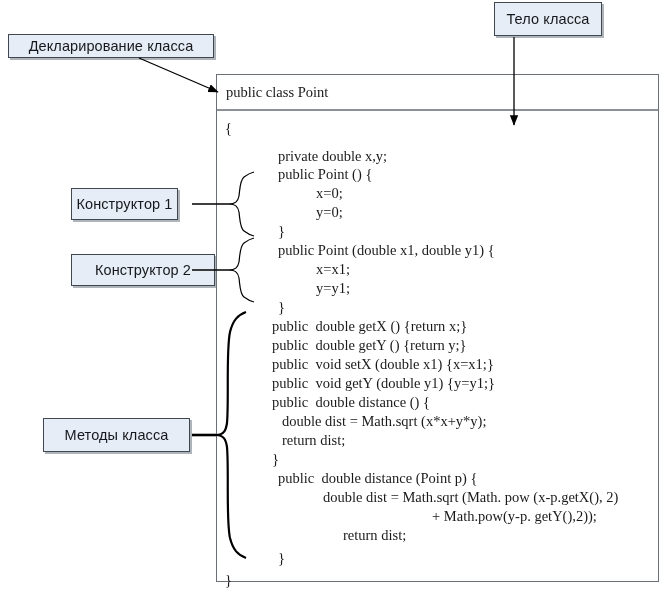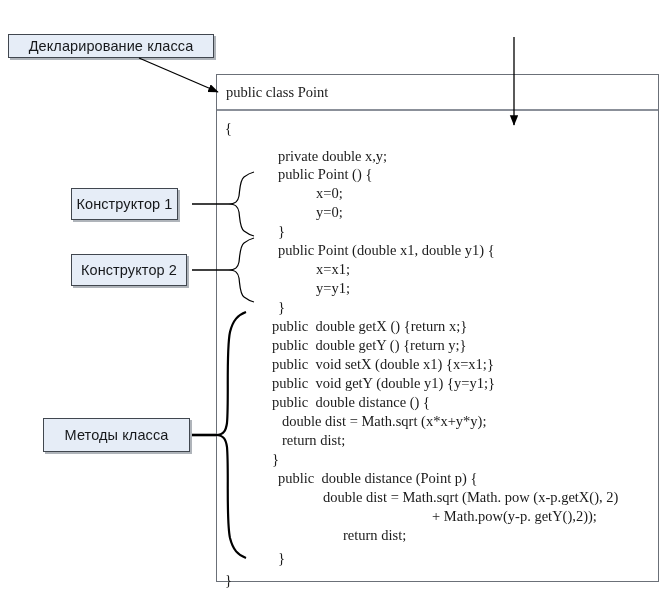--- a/index.html
+++ b/index.html
@@ -29,21 +29,21 @@
     font-family: "Liberation Sans", sans-serif;
     font-size: 14.5px;
     color: #16181b;
     letter-spacing: 0.1px;
     white-space: nowrap;
   }
 
   #callout-declaration { left: 8px;   top: 34px;  width: 206px; height: 24px; }
   #callout-body        { left: 494px; top: 2px;   width: 108px; height: 34px; }
   #callout-ctor1       { left: 71px;  top: 188px; width: 107px; height: 32px; }
-  #callout-ctor2       { left: 71px;  top: 254px; width: 116px; height: 32px; }
+  #callout-ctor2       { left: 71px;  top: 254px; width: 144px; height: 32px; }
   #callout-methods     { left: 43px;  top: 418px; width: 147px; height: 34px; }
 
   
   #code-frame {
     position: absolute;
     left: 216px;
     top: 74px;
     width: 443px;
     height: 508px;
     box-sizing: border-box;
@@ -129,20 +129,23 @@
         <div class="code-line" style="left: 126px; top: 417px;">return dist;</div>
         <div class="code-line" style="left: 61px; top: 440px;">}</div>
         <div class="code-line" style="left: 8px; top: 462px;">}</div>
       </div>
   </div>
 
   <div class="callout" id="callout-declaration">
     <span>Декларирование класса</span>
   </div>
 
+  <div class="callout" id="callout-body">
+    <span>Тело класса</span>
+  </div>
 
   <div class="callout" id="callout-ctor1">
     <span>Конструктор 1</span>
   </div>
 
   <div class="callout" id="callout-ctor2">
     <span>Конструктор 2</span>
   </div>
 
   <div class="callout" id="callout-methods">

